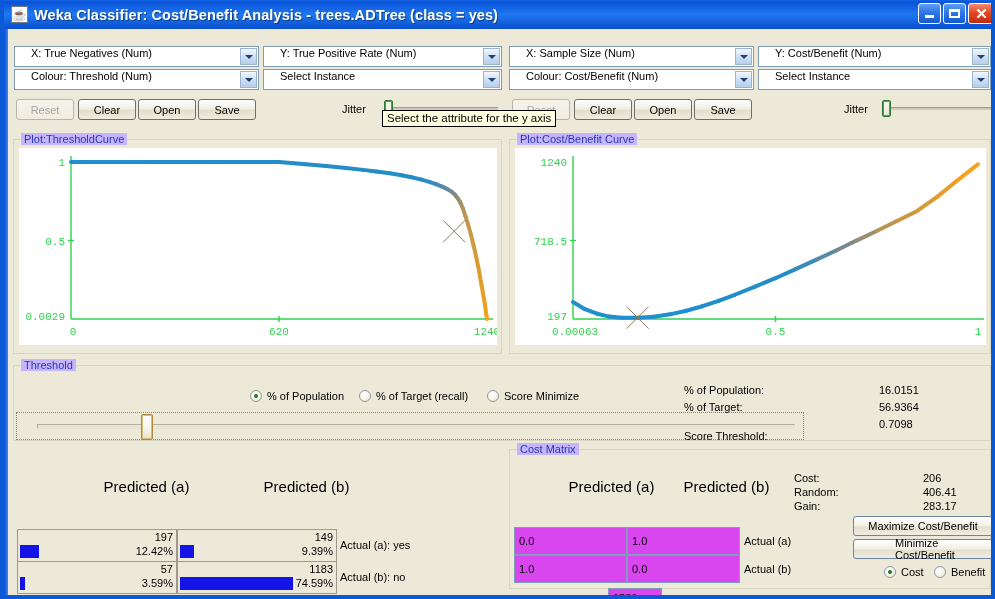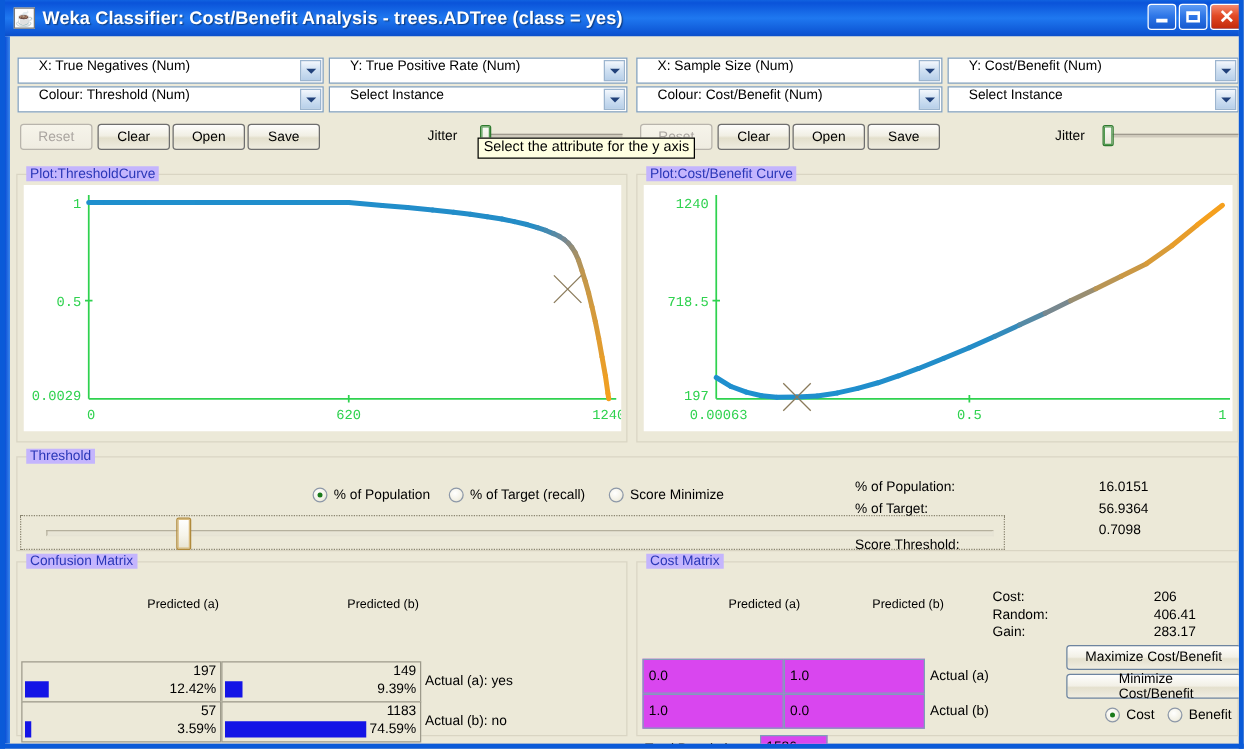--- a/index.html
+++ b/index.html
@@ -115,21 +115,21 @@
   .ttrack { position:absolute; height:5px; border:1px solid #b5b09d; border-right-color:#e6e3d4;
             border-bottom-color:#e6e3d4; background:#e8e5d6; }
   .tthumb { position:absolute; width:12px; height:26px; border-radius:2px;
             background: linear-gradient(180deg,#ffffff 0%,#f6f4ea 55%,#e8e4d2 100%);
             border:1px solid #b08a3c; box-shadow: 0 0 0 1px #d9bb7c inset; cursor:pointer; }
 
   
   .stat { position:absolute; font-size:11px; color:#000; white-space:nowrap; text-align:left; }
 
   
-  .hdr { position:absolute; font-size:10px; color:#000; text-align:center; }
+  .hdr { position:absolute; font-size:15px; color:#000; text-align:center; }
   .cmcell { position:absolute; background:#ece9d8; border:1px solid #9d9a8b; overflow:hidden; }
   .cmcell .n  { position:absolute; right:3px; top:1px; font-size:11px; }
   .cmcell .p  { position:absolute; right:3px; top:15px; font-size:11px; }
   .cmcell .bar{ position:absolute; left:2px; bottom:3px; height:13px; background:#1414e6; }
   .rowlbl { position:absolute; font-size:11px; color:#000; white-space:nowrap; }
   .field { position:absolute; background:#d946ef; border:1px solid #7f9db9;
            font-size:11px; display:flex; align-items:center; padding-left:4px; cursor:text; }
 
   .small-btn {
     position:absolute; height:20px; border:1px solid #6d84a0; border-radius:3px;
@@ -354,23 +354,20 @@
       <div class="tthumb" id="t-thumb" style="top: 1px; left: 124.44px;"></div>
     </div>
 
     <div class="stat" style="left:680px; top:355px; width:190px;">% of Population:</div>
     <div class="stat" style="left:875px; top:355px; width:60px; text-align:left;">16.0151</div>
     <div class="stat" style="left:680px; top:372px; width:190px;">% of Target:</div>
     <div class="stat" style="left:875px; top:372px; width:60px; text-align:left;">56.9364</div>
     <div class="stat" style="left:680px; top:401px; width:190px;">Score Threshold:</div>
     <div class="stat" style="left:875px; top:389px; width:60px; text-align:left;">0.7098</div>
 
-    <div class="group" style="left:9px; top:420px; width:489px; height:140px;">
-      <div class="glabel">Confusion Matrix</div>
-    </div>
     <div class="hdr" style="left:80px; top:449px; width:125px;">Predicted (a)</div>
     <div class="hdr" style="left:240px; top:449px; width:125px;">Predicted (b)</div>
 
     <div class="cmcell" style="left:13px; top:500px; width:160px; height:33px;">
       <span class="n">197</span>
       <span class="p">12.42%</span>
       <span class="bar" id="cm-bar-00" style="width: 18.8784px;"></span>
     </div>
     <div class="cmcell" style="left:173px; top:500px; width:160px; height:33px;">
       <span class="n">149</span>

